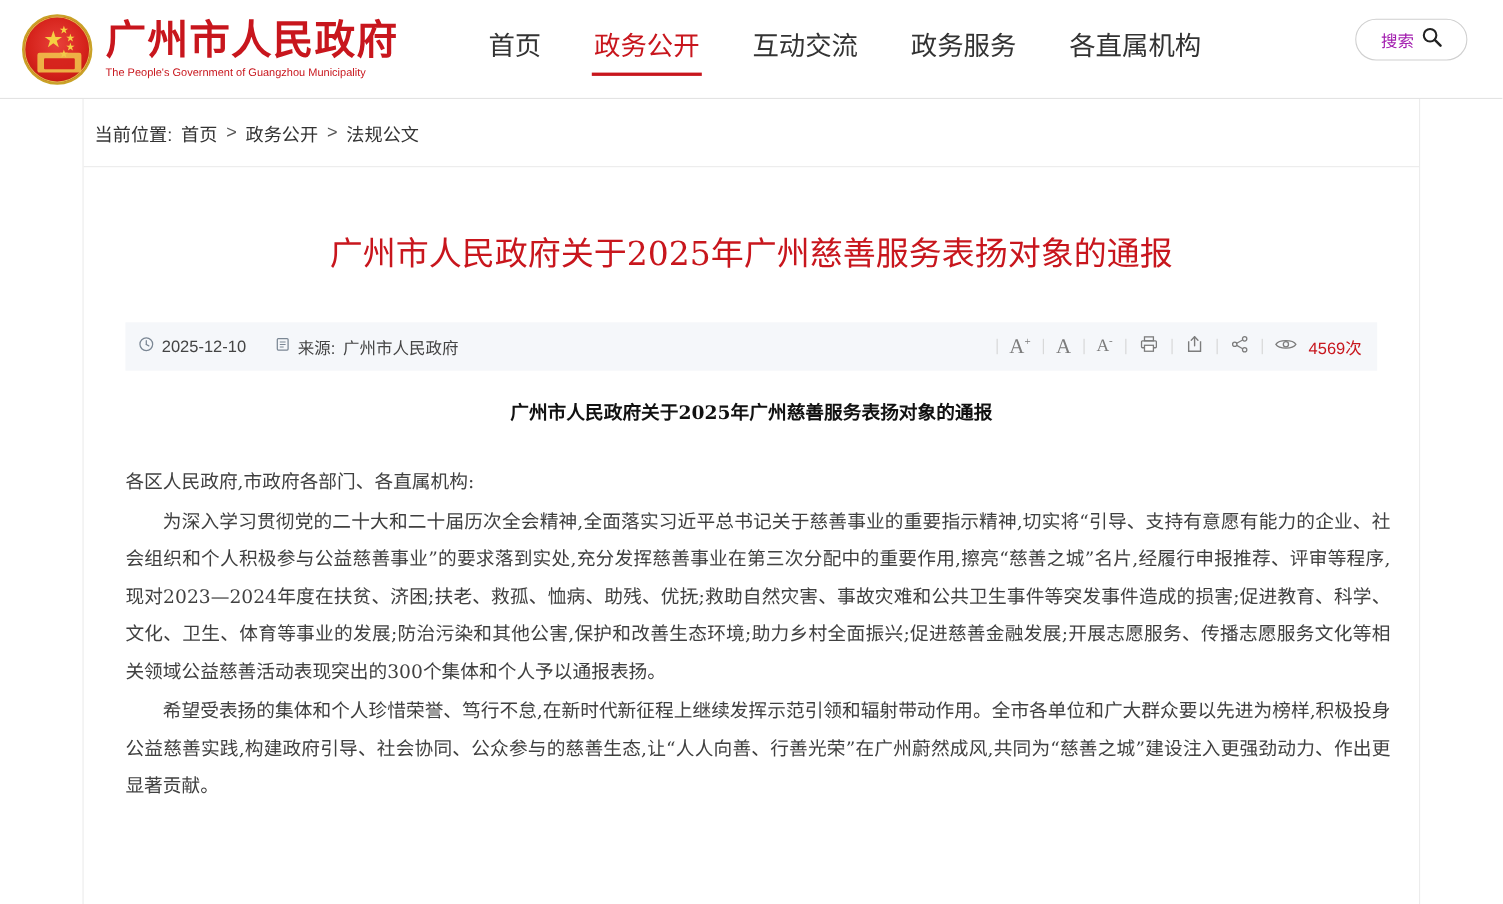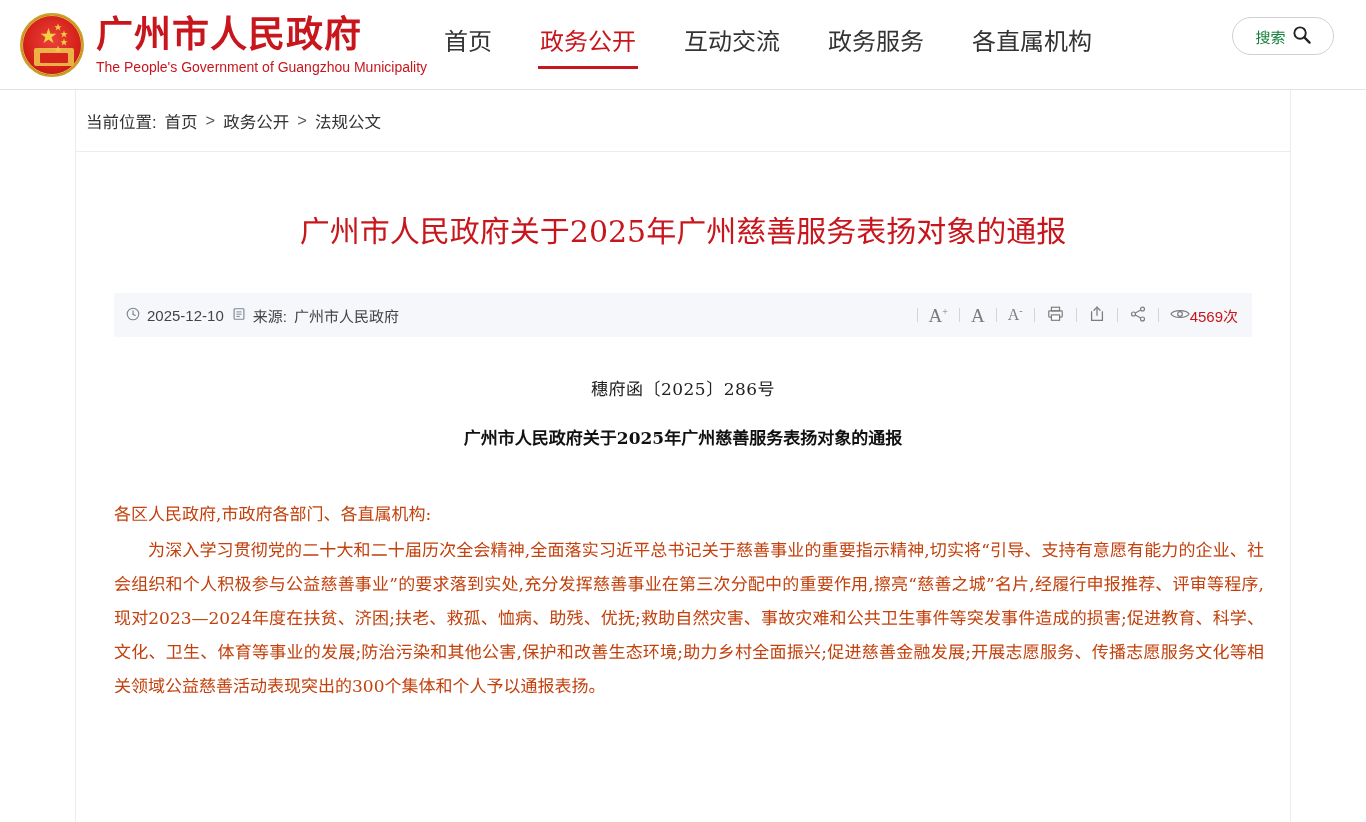--- a/index.html
+++ b/index.html
@@ -75,21 +75,21 @@
   .brand-cn {
     font-family: "DejaVu Serif", "Liberation Serif", serif;
     font-weight: bold;
     font-size: 37px;
     color: #c8161d;
     letter-spacing: 1px;
     white-space: nowrap;
   }
   .brand-en {
     margin-top: 7px;
-    font-size: 14px;
+    font-size: 10px;
     color: #c8161d;
     white-space: nowrap;
   }
 
   .main-nav {
     display: flex;
     align-items: center;
     gap: 44px;
     margin-left: 62px;
   }
@@ -119,21 +119,21 @@
     height: 38px;
     border: 1px solid #d0d0d0;
     border-radius: 19px;
     display: flex;
     align-items: center;
     justify-content: center;
     gap: 6px;
     cursor: pointer;
     background: #fff;
   }
-  .search-box .s-label { font-size: 15px; color: #15803d; }
+  .search-box .s-label { font-size: 15px; color: #a21caf; }
   .search-box .s-icon { display: block; }
 
   
   .content-wrap {
     width: 1216px;
     margin: 0 auto;
     background: #fff;
     border-left: 1px solid #ececec;
     border-right: 1px solid #ececec;
     height: 732px;
@@ -170,21 +170,21 @@
   .meta-bar {
     margin-top: 42px;
     height: 44px;
     background: #f5f7fa;
     display: flex;
     align-items: center;
     padding: 0 14px 0 12px;
     font-size: 15px;
     color: #444;
   }
-  .meta-left { display: flex; align-items: center; gap: 8px; }
+  .meta-left { display: flex; align-items: center; gap: 26px; }
   .meta-chunk { display: flex; align-items: center; gap: 7px; }
   .meta-chunk .label { color: #444; }
   .meta-chunk .value { color: #444; }
 
   .meta-right {
     margin-left: auto;
     display: flex;
     align-items: center;
     color: #8d8d8d;
   }
@@ -204,21 +204,21 @@
   .font-btn {
     font-family: "Liberation Serif", serif;
     font-size: 19px;
     color: #7c7c7c;
     line-height: 1;
   }
   .font-btn sup { font-size: 10px; }
   .views {
     display: flex;
     align-items: center;
-    gap: 0;
+    gap: 11px;
     padding-left: 11px;
     text-align: right;
   }
   .views .count { color: #c8161d; font-size: 15px; }
 
   .doc-number {
     text-align: center;
     font-family: "DejaVu Serif", "Liberation Serif", serif;
     font-size: 17px;
     color: #222;
@@ -230,23 +230,23 @@
     font-family: "DejaVu Serif", "Liberation Serif", serif;
     font-size: 17px;
     font-weight: bold;
     color: #111;
     margin-top: 24px;
   }
 
   .body-text {
     font-family: "DejaVu Serif", "Liberation Serif", serif;
     font-size: 17px;
-    color: #c2410c;
+    color: #404040;
     line-height: 2.0;
-    margin: 16px auto;
+    margin: 4px auto;
     width: 1150px;
     padding-top: 32px;
     text-align: justify;
   }
   .body-text p { margin: 0 0 2px 0; }
   .body-text p.indent { text-indent: 2em; }
 </style>
 </head>
 <body>
 
@@ -378,22 +378,22 @@
             <svg width="20" height="14" viewBox="0 0 22 14">
               <path d="M1 7 C4 2, 18 2, 21 7 C18 12, 4 12, 1 7 Z" fill="none" stroke="#7c7c7c" stroke-width="1.3"></path>
               <circle cx="11" cy="7" r="2.6" fill="none" stroke="#7c7c7c" stroke-width="1.3"></circle>
             </svg>
           </span>
           <span class="count">4569次</span>
         </div>
       </div>
     </div>
 
-    <div class="doc-number">穗府函〔2025〕286号</div>
     <div class="doc-subtitle">广州市人民政府关于2025年广州慈善服务表扬对象的通报</div>
 
     <div class="body-text">
       <p>各区人民政府,市政府各部门、各直属机构:</p>
       <p class="indent">为深入学习贯彻党的二十大和二十届历次全会精神,全面落实习近平总书记关于慈善事业的重要指示精神,切实将“引导、支持有意愿有能力的企业、社会组织和个人积极参与公益慈善事业”的要求落到实处,充分发挥慈善事业在第三次分配中的重要作用,擦亮“慈善之城”名片,经履行申报推荐、评审等程序,现对2023—2024年度在扶贫、济困;扶老、救孤、恤病、助残、优抚;救助自然灾害、事故灾难和公共卫生事件等突发事件造成的损害;促进教育、科学、文化、卫生、体育等事业的发展;防治污染和其他公害,保护和改善生态环境;助力乡村全面振兴;促进慈善金融发展;开展志愿服务、传播志愿服务文化等相关领域公益慈善活动表现突出的300个集体和个人予以通报表扬。</p>
+      <p class="indent">希望受表扬的集体和个人珍惜荣誉、笃行不怠,在新时代新征程上继续发挥示范引领和辐射带动作用。全市各单位和广大群众要以先进为榜样,积极投身公益慈善实践,构建政府引导、社会协同、公众参与的慈善生态,让“人人向善、行善光荣”在广州蔚然成风,共同为“慈善之城”建设注入更强劲动力、作出更显著贡献。</p>
     </div>
 
   </div>
 </div>
 
 </body></html>

